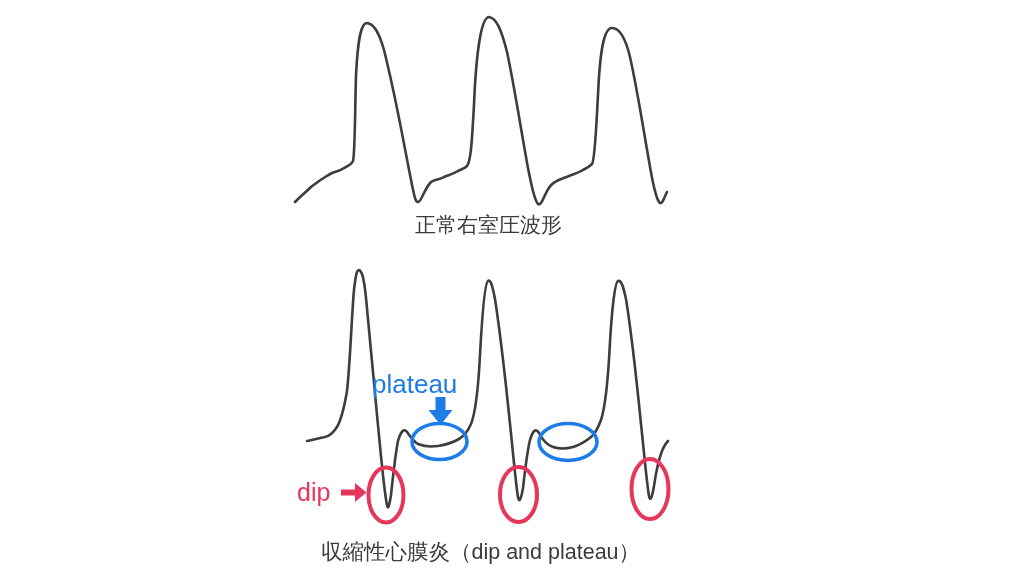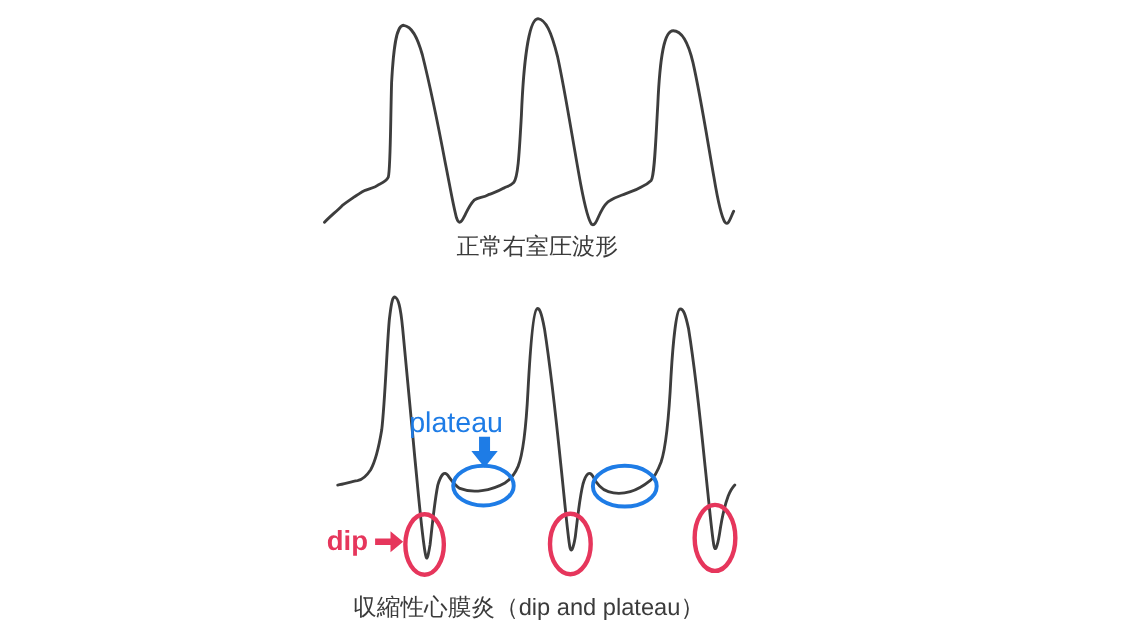--- a/index.html
+++ b/index.html
@@ -8,21 +8,21 @@
     background:#ffffff;
     font-family:"Liberation Sans", sans-serif;
   }
   .canvas{position:relative;width:1024px;height:576px;background:#ffffff;}
   svg{position:absolute;left:0;top:0;}
   .label{position:absolute;line-height:1;white-space:nowrap;}
   .caption{position:absolute;line-height:1.15;white-space:nowrap;color:#3b3b3b;}
   .caption-top{left:415px;top:213px;font-size:21px;letter-spacing:0px;}
   .caption-bottom{left:321px;top:540px;font-size:21.5px;}
   .plateau-label{left:372px;top:371px;font-size:26px;color:#1e7ce6;}
-  .dip-label{left:297px;top:480px;font-size:25px;color:#e6365c;font-weight:bold;}
+  .dip-label{left:297px;top:480px;font-size:25px;color:#e6365c;}
 </style>
 </head>
 <body>
 
 <div class="canvas">
 
   <svg width="1024" height="576" viewBox="0 0 1024 576">
 
     <path fill="none" stroke="#3d3d3d" stroke-width="2.6" stroke-linecap="round" d="M295,202
              C301,196 306,192 311,187

